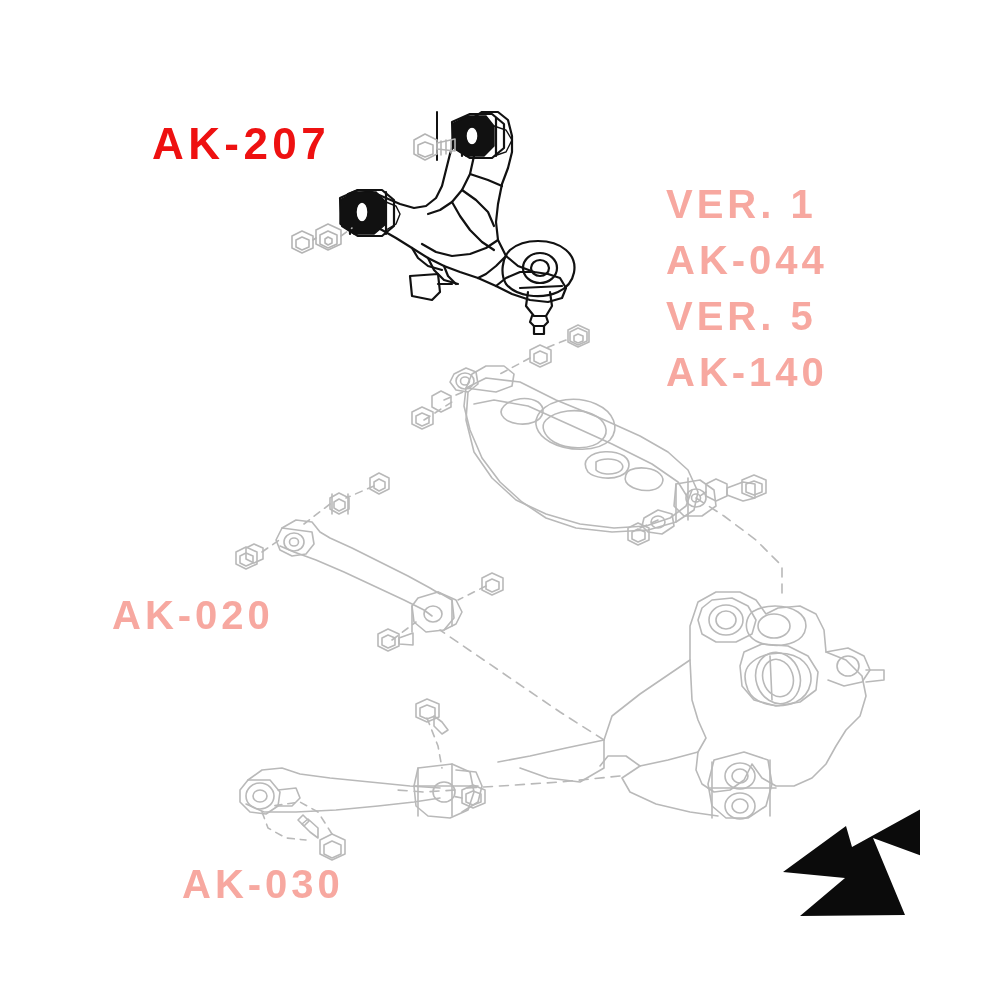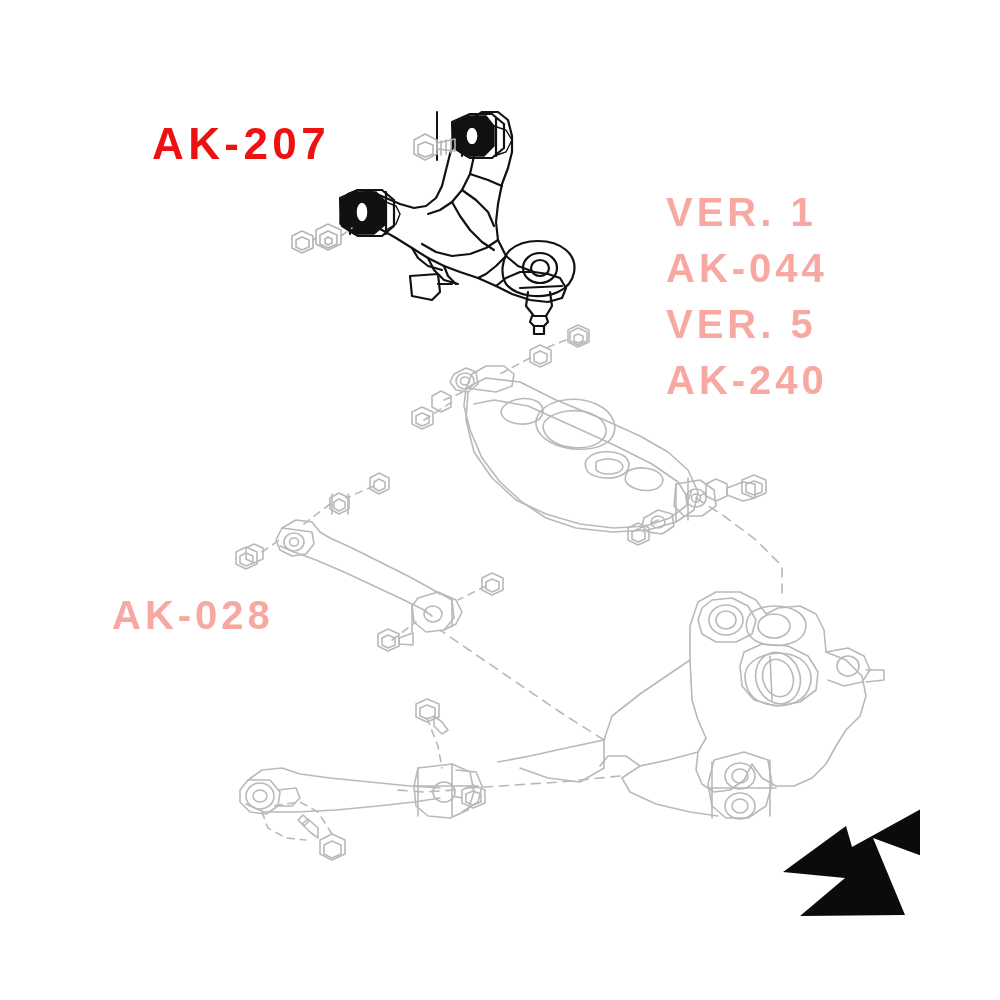--- a/index.html
+++ b/index.html
@@ -38,21 +38,21 @@
     color: #ee1111;
     font-size: 44px;
   }
   .label-pink {
     color: #f7a8a0;
     font-size: 40px;
   }
   .ver-block {
     position: absolute;
     left: 666px;
-    top: 192px;
+    top: 184px;
     display: flex;
     flex-direction: column;
     gap: 16px;
   }
   .ver-block .label {
     position: static;
   }
 </style>
 </head>
 <body>
@@ -360,19 +360,20 @@
   <svg class="layer" viewBox="0 0 1000 1000" xmlns="http://www.w3.org/2000/svg">
     <polygon fill="#0b0b0b" points="928,805 938,862 873,838 905,915 800,916 845,878 783,872 846,826 852,847"></polygon>
   </svg>
 
   <div class="label label-red" style="left:152px; top:122px;">AK-207</div>
 
   <div class="ver-block">
     <div class="label label-pink">VER. 1</div>
     <div class="label label-pink">AK-044</div>
     <div class="label label-pink">VER. 5</div>
-    <div class="label label-pink">AK-240</div>
+    <div class="label label-pink">AK-140</div>
   </div>
 
-  <div class="label label-pink" style="left:112px; top:595px;">AK-028</div>
-
+  <div class="label label-pink" style="left:112px; top:595px;">AK-020</div>
+
+  <div class="label label-pink" style="left:182px; top:864px;">AK-030</div>
 
 </div>
 
 </body></html>

